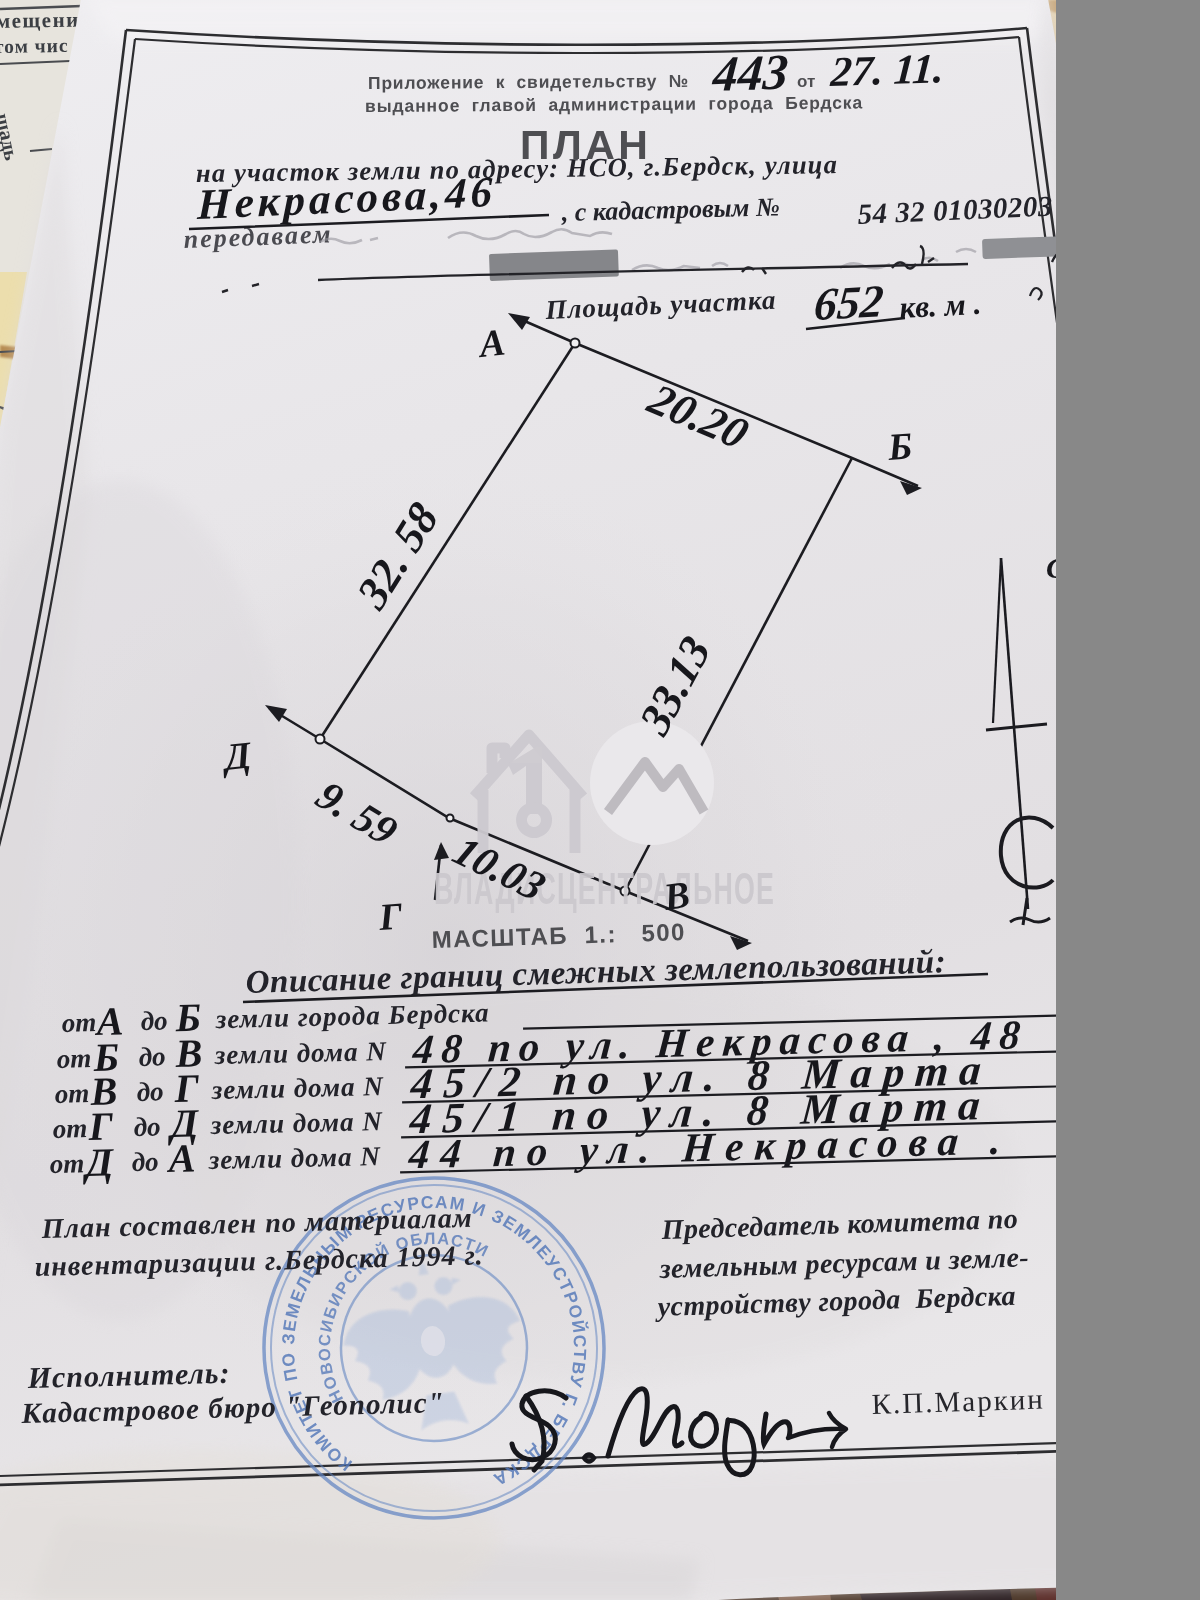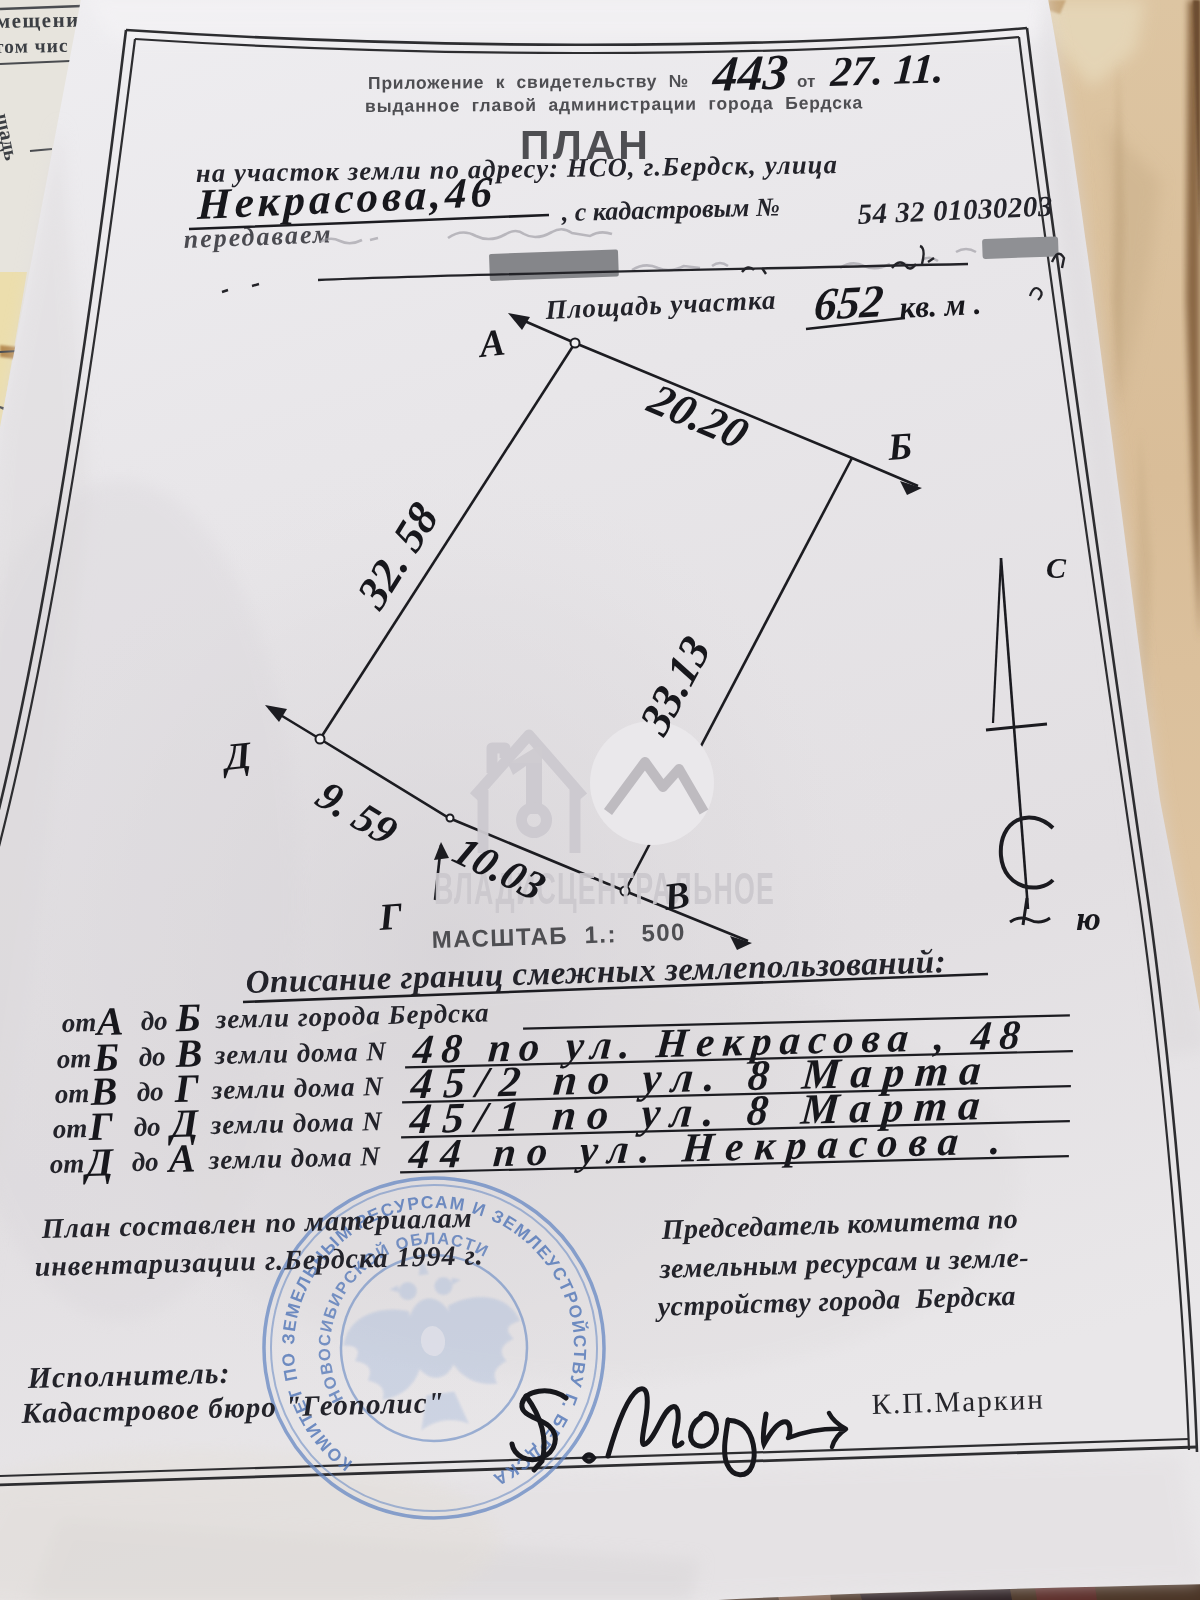--- a/index.html
+++ b/index.html
@@ -1,16 +1,16 @@
 <!DOCTYPE html>
 <html><head>
 <meta charset="utf-8">
 <style>
 html,body{margin:0;padding:0;background:#888;}
-#c{width:1200px;height:1600px;position:relative;overflow:hidden;}
+#c{width:1056px;height:1600px;position:relative;overflow:hidden;}
 text{white-space:pre;}
 .ts{font-family:"Liberation Sans",sans-serif;font-weight:bold;fill:#4e4e52;}
 .ti{font-family:"Liberation Serif",serif;font-style:italic;font-weight:bold;fill:#23232a;}
 .hw{font-family:"Liberation Serif",serif;font-style:italic;font-weight:bold;fill:#17171c;}
 </style>
 </head>
 <body>
 <div id="c">
 <svg width="1200" height="1600" viewBox="0 0 1200 1600">
 <defs>

